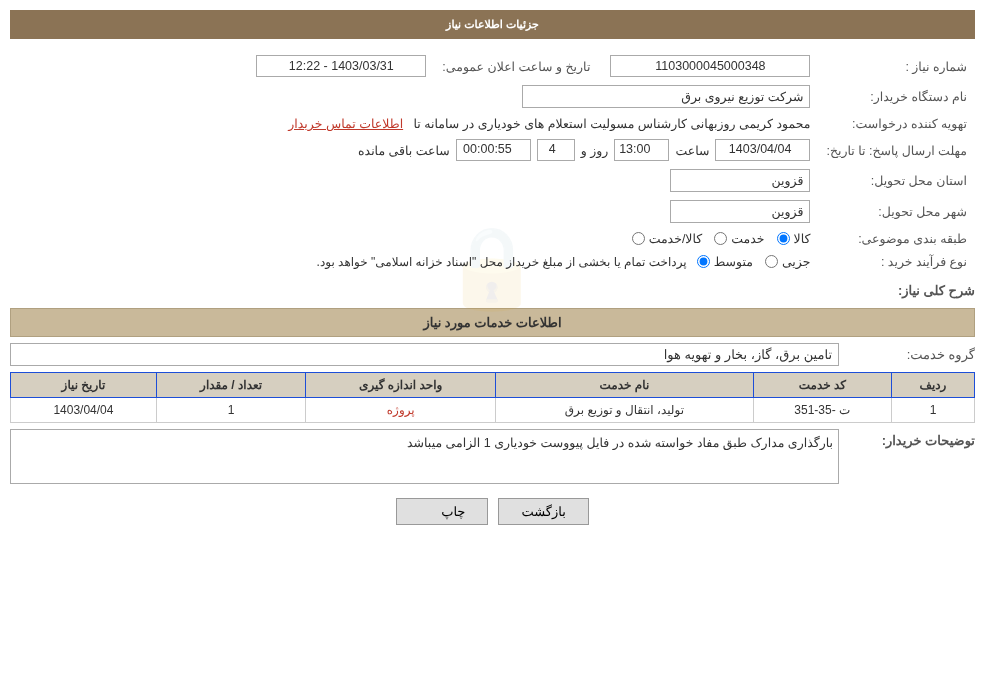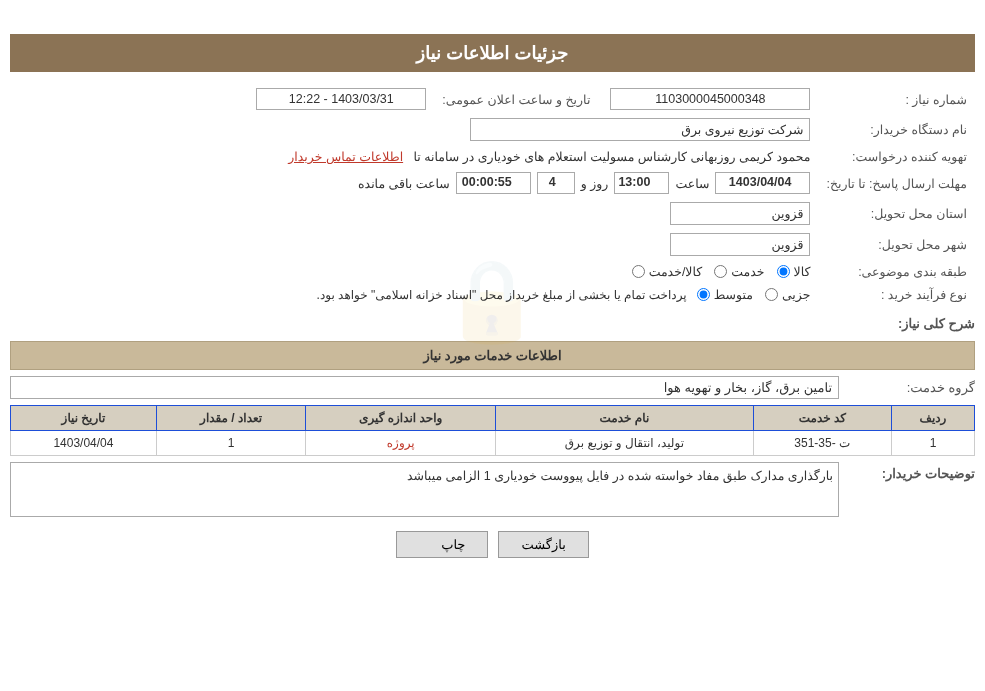--- a/index.html
+++ b/index.html
@@ -15,24 +15,23 @@
       min-height: 691px;
       background: #fff;
       margin: 0 auto;
       padding: 10px;
     }
     .page-header {
       background: #8B7355;
       color: #fff;
       text-align: center;
       padding: 8px 15px;
-      font-size: 18px;
+      font-size: 11px;
       font-weight: bold;
       margin-bottom: 12px;
-      margin-top: 24px;
     }
     .section-header {
       background: #c9b99a;
       color: #333;
       text-align: center;
       padding: 6px 10px;
       font-size: 13px;
       font-weight: bold;
       margin: 10px 0 6px 0;
       border: 1px solid #b0a080;
@@ -161,21 +160,20 @@
       align-items: center;
       gap: 6px;
       direction: rtl;
     }
     .small-box {
       border: 1px solid #aaa;
       background: #fff;
       padding: 2px 18px;
       min-height: 22px;
       display: inline-block;
-      font-weight: bold;
     }
   </style>
 </head>
 <body>
 
 <div class="page-wrapper">
 
   <div class="page-header">جزئیات اطلاعات نیاز</div>
 
   <div class="main-content watermark">
@@ -191,21 +189,21 @@
           </td>
           <td class="label-cell" style="text-align:right; width:160px">تاریخ و ساعت اعلان عمومی:</td>
           <td>
             <span class="value-box" style="width:170px; display:block; text-align:center;">1403/03/31 - 12:22</span>
           </td>
         </tr>
 
         <tr>
           <td class="label-cell">نام دستگاه خریدار:</td>
           <td colspan="3">
-            <span class="value-box" style="width:340px; display:block;">شرکت توزیع نیروی برق</span>
+            <span class="value-box" style="width:288px; display:block;">شرکت توزیع نیروی برق</span>
           </td>
         </tr>
 
         <tr>
           <td class="label-cell">تهویه کننده درخواست:</td>
           <td colspan="3">
             <span>محمود کریمی روزبهانی کارشناس  مسولیت استعلام های خودیاری در سامانه تا</span>
             &nbsp;
             <a class="link-style" href="#">اطلاعات تماس خریدار</a>
           </td>

